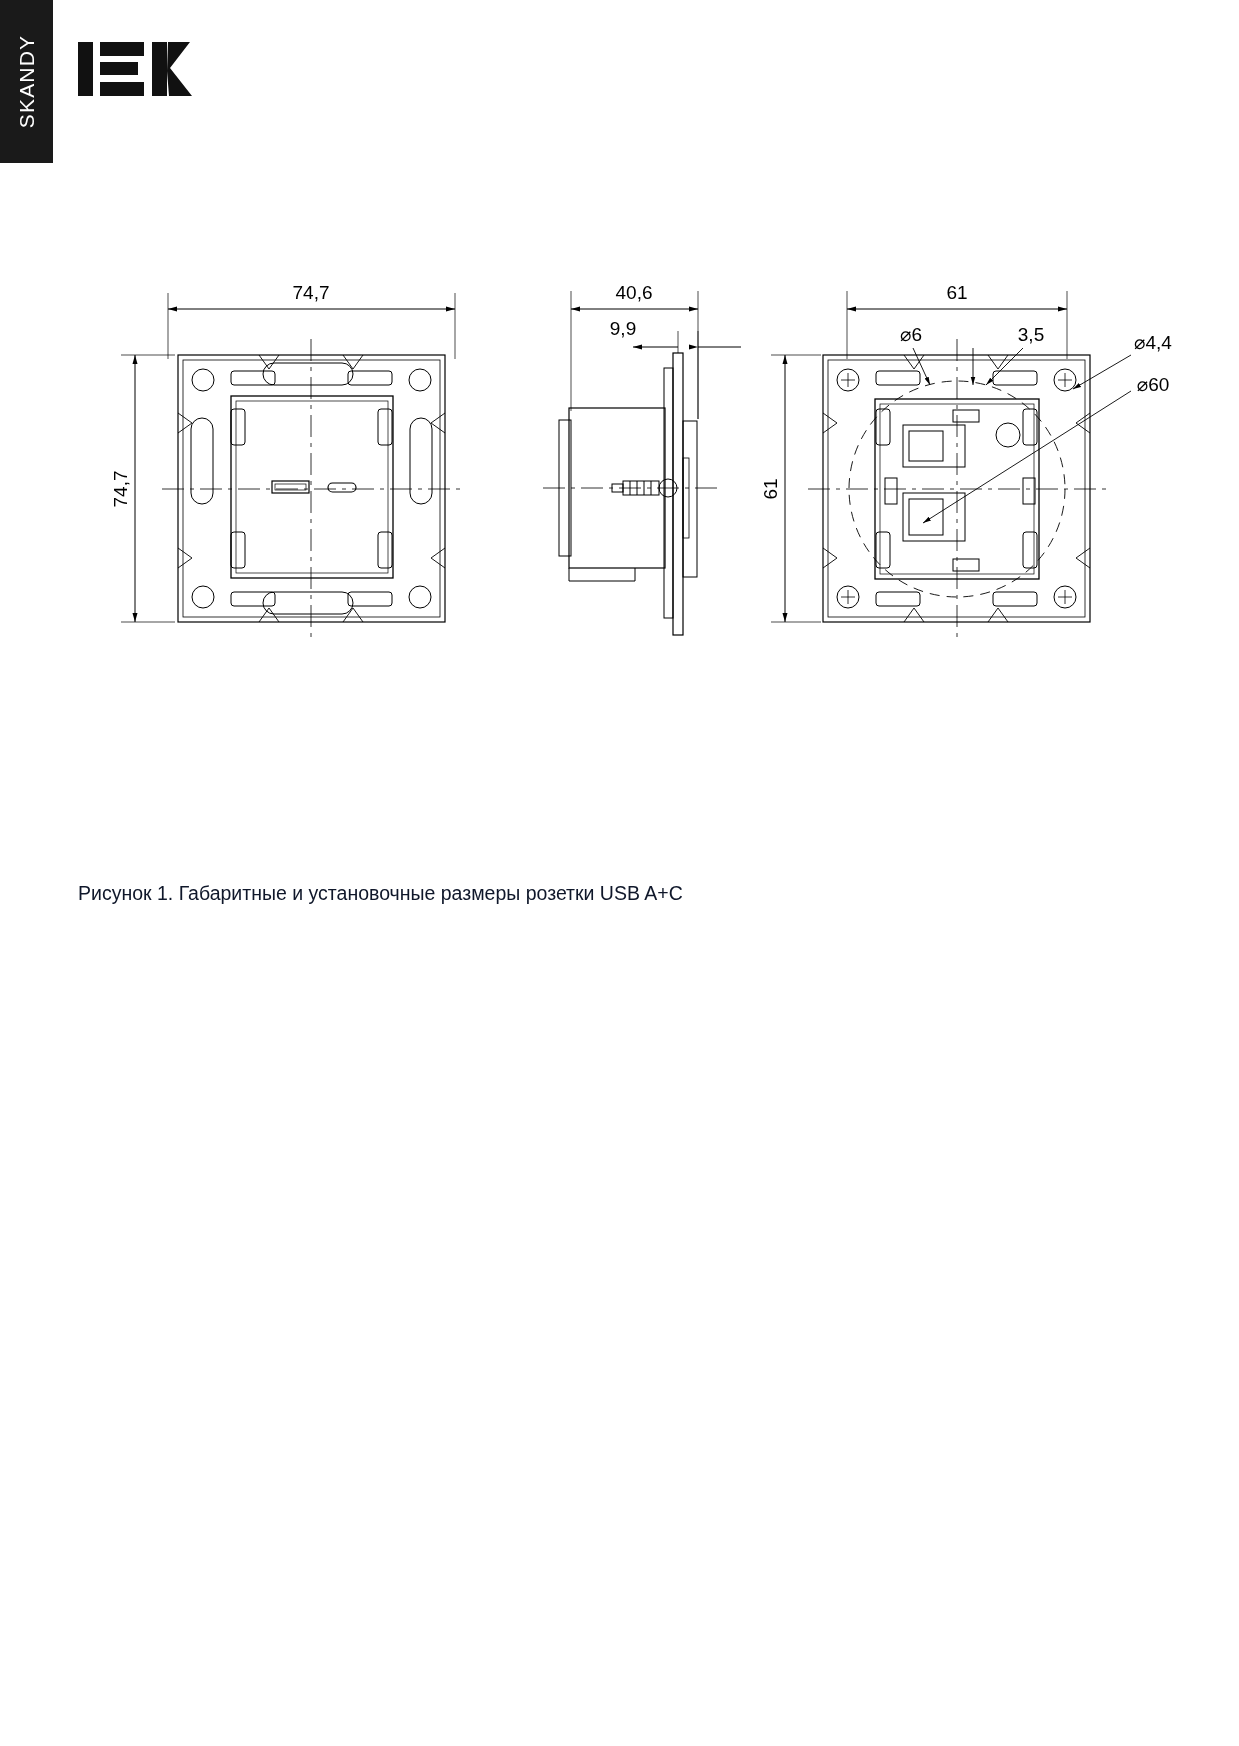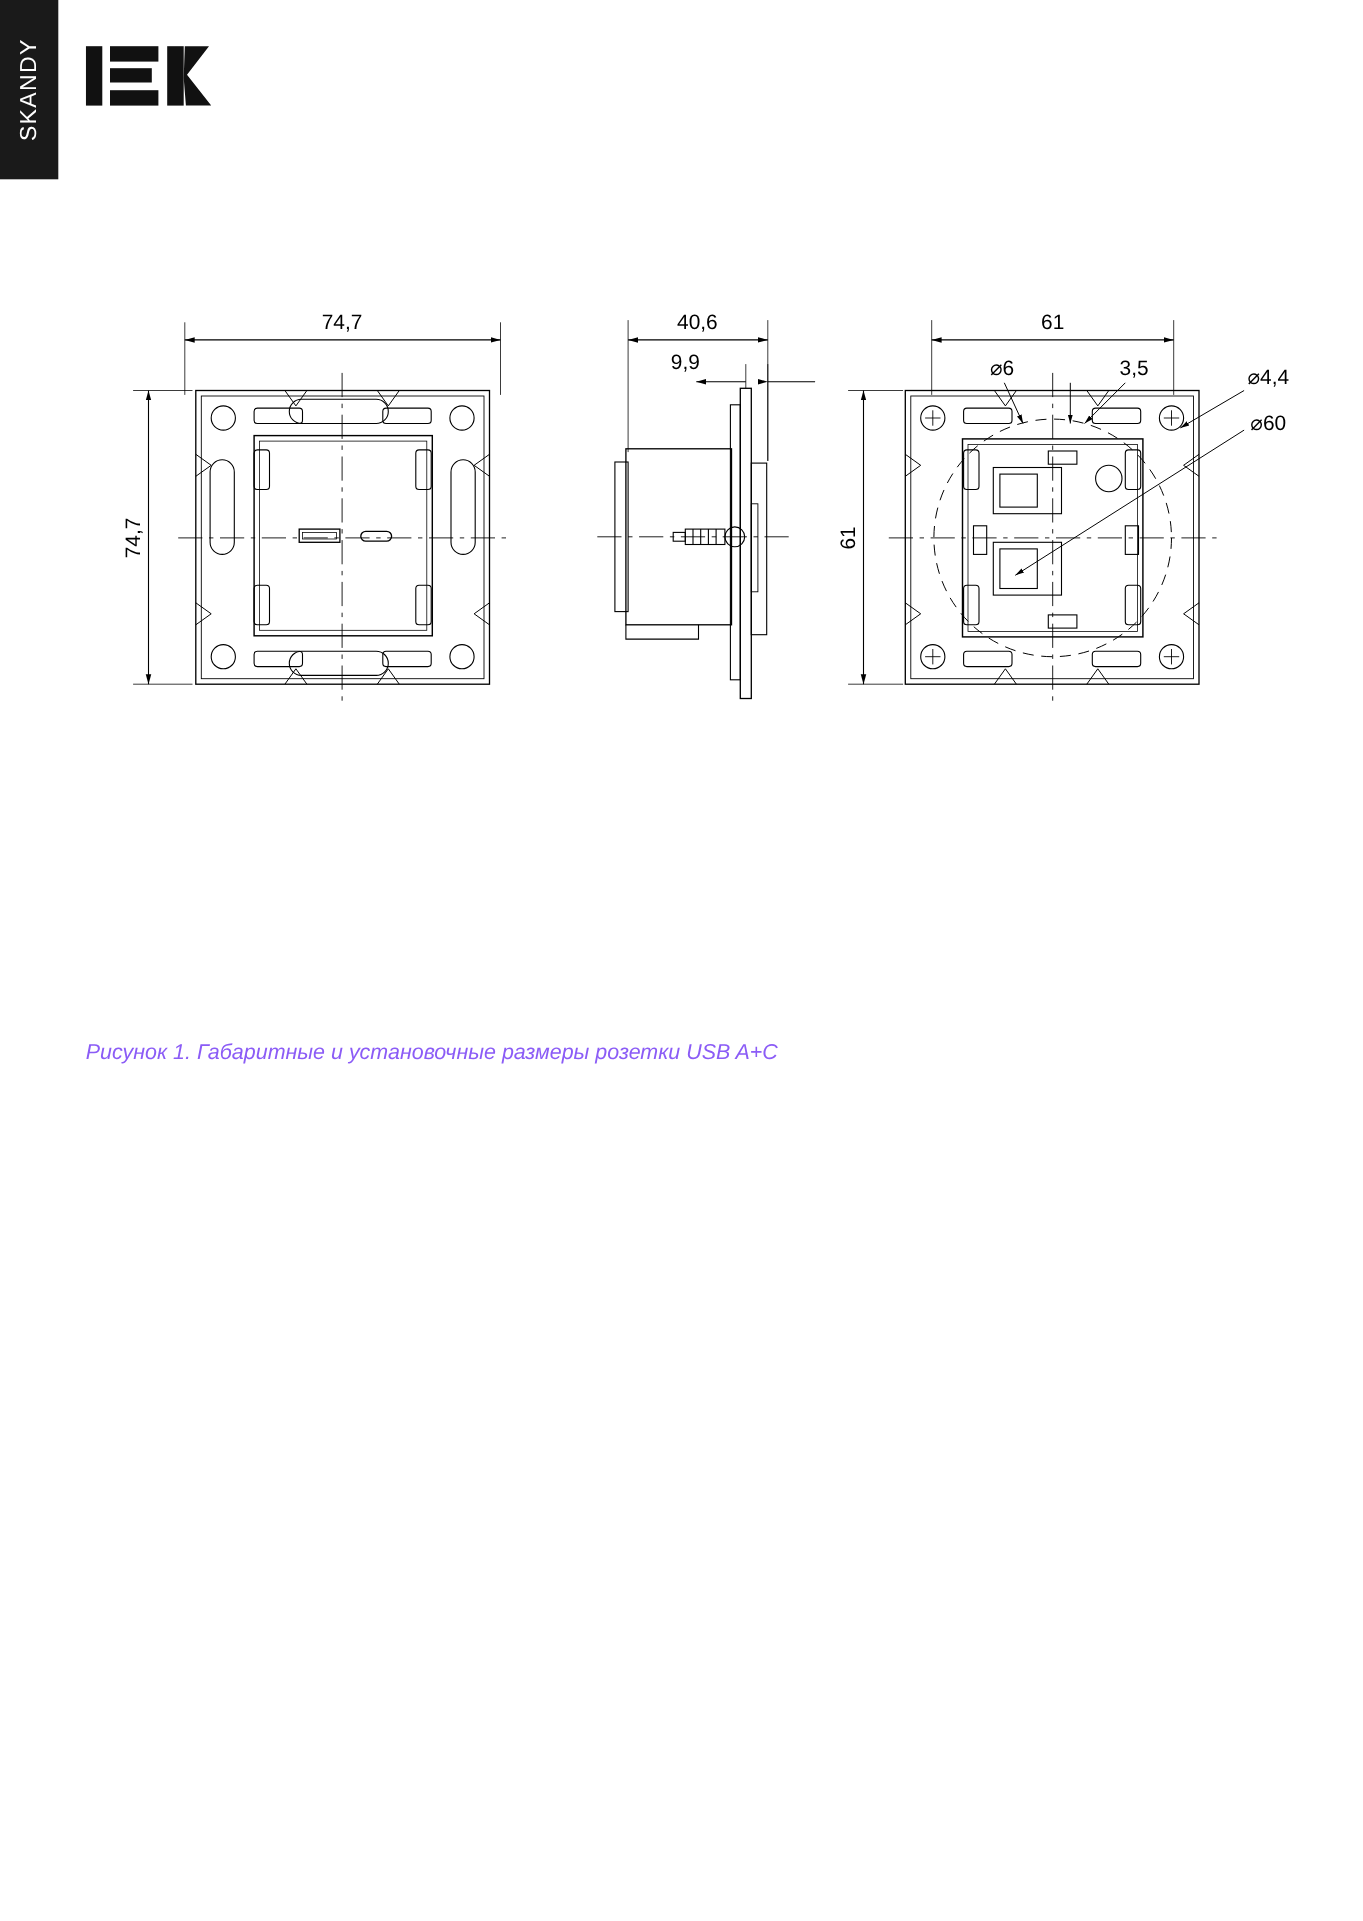--- a/index.html
+++ b/index.html
@@ -70,26 +70,25 @@
   #drawing-svg {
     position: absolute;
     left: 0;
     top: 0;
   }
 
   
   #figure-caption {
     position: absolute;
     left: 78px;
-    top: 946px;
+    top: 882px;
     font-size: 19.5px;
-    color: #8b5cf6;
+    color: #0f172a;
     white-space: nowrap;
     font-family: "Liberation Sans", sans-serif;
-    font-style: italic;
   }
 
   .dim-text {
     font-family: "Liberation Sans", sans-serif;
     font-size: 19px;
     fill: #000000;
   }
 </style>
 </head>
 <body>

